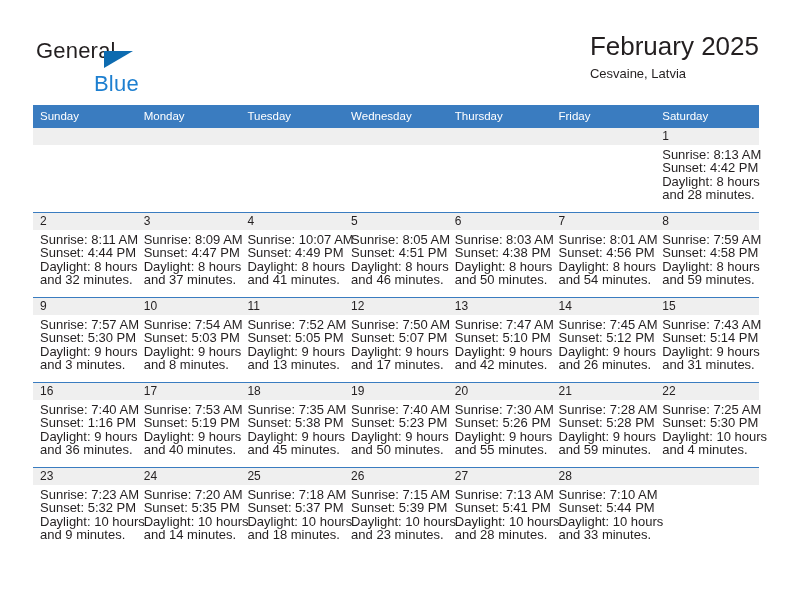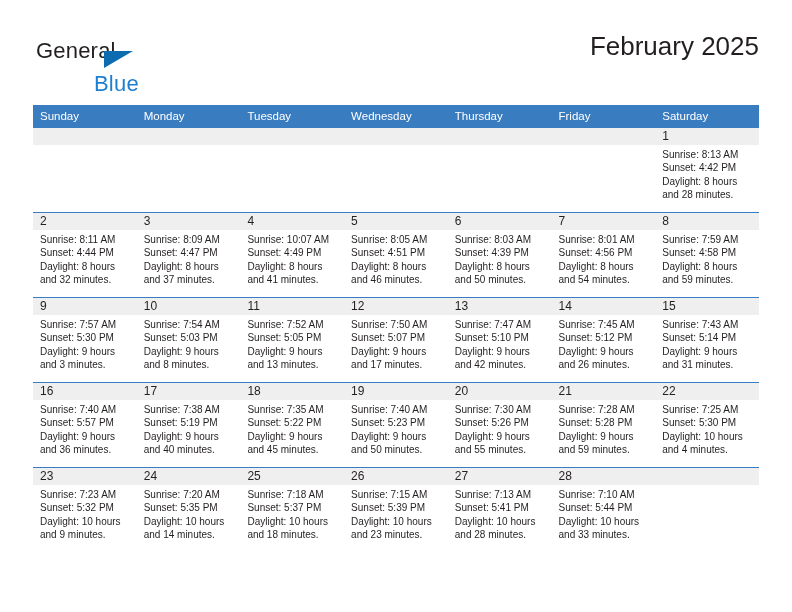--- a/index.html
+++ b/index.html
@@ -123,21 +123,21 @@
     background: #efefef;
     height: 17px;
     line-height: 17px;
     padding-left: 7px;
     font-size: 12px;
     color: #231f20;
   }
 
   .cell-body {
     padding: 3px 6px 0 7px;
-    font-size: 10px;
+    font-size: 13px;
     line-height: 13.4px;
     color: #231f20;
   }
   .cell-body div {
     white-space: nowrap;
   }
 
   td.blank .cell-body {
     visibility: hidden;
   }
@@ -150,20 +150,21 @@
   <div class="header">
 
     <div class="brand">
       <span class="brand-general">General</span>
       <span class="brand-triangle"></span>
       <span class="brand-blue">Blue</span>
     </div>
 
     <div class="title-block">
       <div class="cal-title">February 2025</div>
+      <div class="cal-subtitle">Cesvaine, Latvia</div>
     </div>
 
   </div>
 
   <table class="calendar">
     <thead>
       <tr>
         <th>Sunday</th>
         <th>Monday</th>
         <th>Tuesday</th>
@@ -275,21 +276,21 @@
             <div>Sunrise: 8:05 AM</div>
             <div>Sunset: 4:51 PM</div>
             <div>Daylight: 8 hours</div>
             <div>and 46 minutes.</div>
           </div>
         </td>
         <td>
           <div class="daynum-band">6</div>
           <div class="cell-body">
             <div>Sunrise: 8:03 AM</div>
-            <div>Sunset: 4:39 PM</div>
+            <div>Sunset: 4:38 PM</div>
             <div>Daylight: 8 hours</div>
             <div>and 50 minutes.</div>
           </div>
         </td>
         <td>
           <div class="daynum-band">7</div>
           <div class="cell-body">
             <div>Sunrise: 8:01 AM</div>
             <div>Sunset: 4:56 PM</div>
             <div>Daylight: 8 hours</div>
@@ -371,39 +372,39 @@
             <div>and 31 minutes.</div>
           </div>
         </td>
       </tr>
 
       <tr class="week-row">
         <td>
           <div class="daynum-band">16</div>
           <div class="cell-body">
             <div>Sunrise: 7:40 AM</div>
-            <div>Sunset: 5:57 PM</div>
+            <div>Sunset: 1:16 PM</div>
             <div>Daylight: 9 hours</div>
             <div>and 36 minutes.</div>
           </div>
         </td>
         <td>
           <div class="daynum-band">17</div>
           <div class="cell-body">
-            <div>Sunrise: 7:38 AM</div>
+            <div>Sunrise: 7:53 AM</div>
             <div>Sunset: 5:19 PM</div>
             <div>Daylight: 9 hours</div>
             <div>and 40 minutes.</div>
           </div>
         </td>
         <td>
           <div class="daynum-band">18</div>
           <div class="cell-body">
             <div>Sunrise: 7:35 AM</div>
-            <div>Sunset: 5:22 PM</div>
+            <div>Sunset: 5:38 PM</div>
             <div>Daylight: 9 hours</div>
             <div>and 45 minutes.</div>
           </div>
         </td>
         <td>
           <div class="daynum-band">19</div>
           <div class="cell-body">
             <div>Sunrise: 7:40 AM</div>
             <div>Sunset: 5:23 PM</div>
             <div>Daylight: 9 hours</div>

